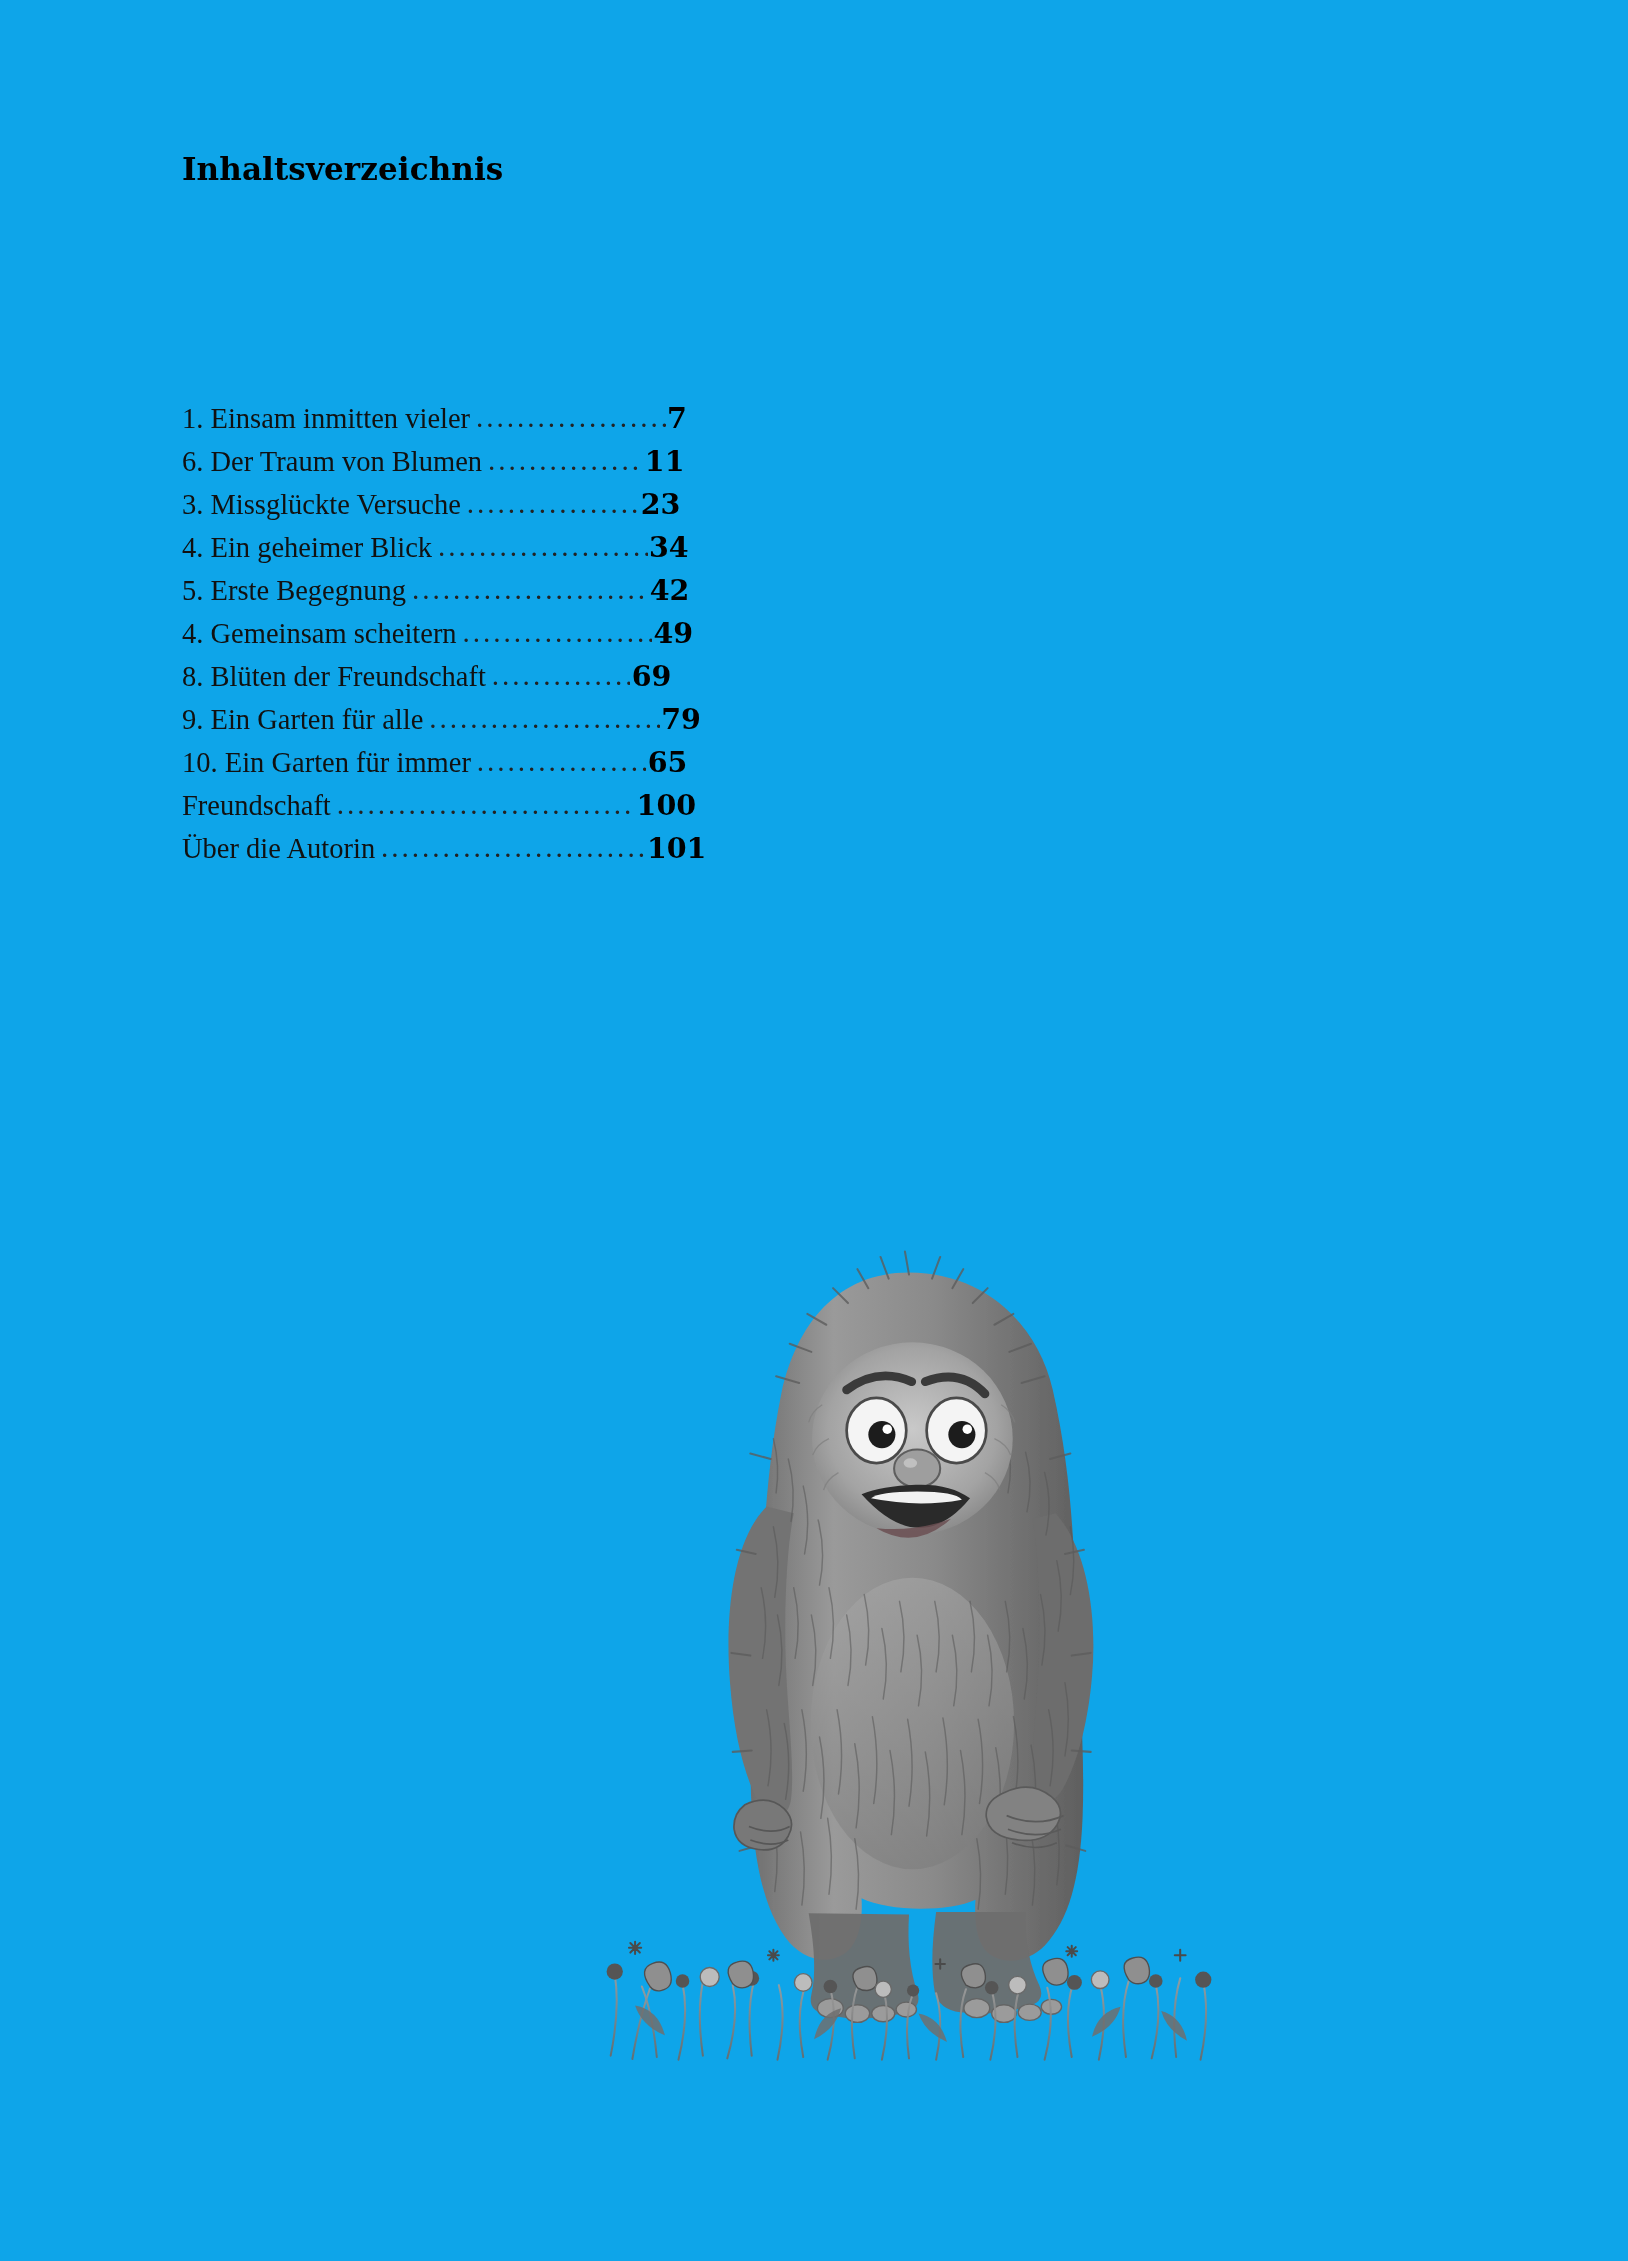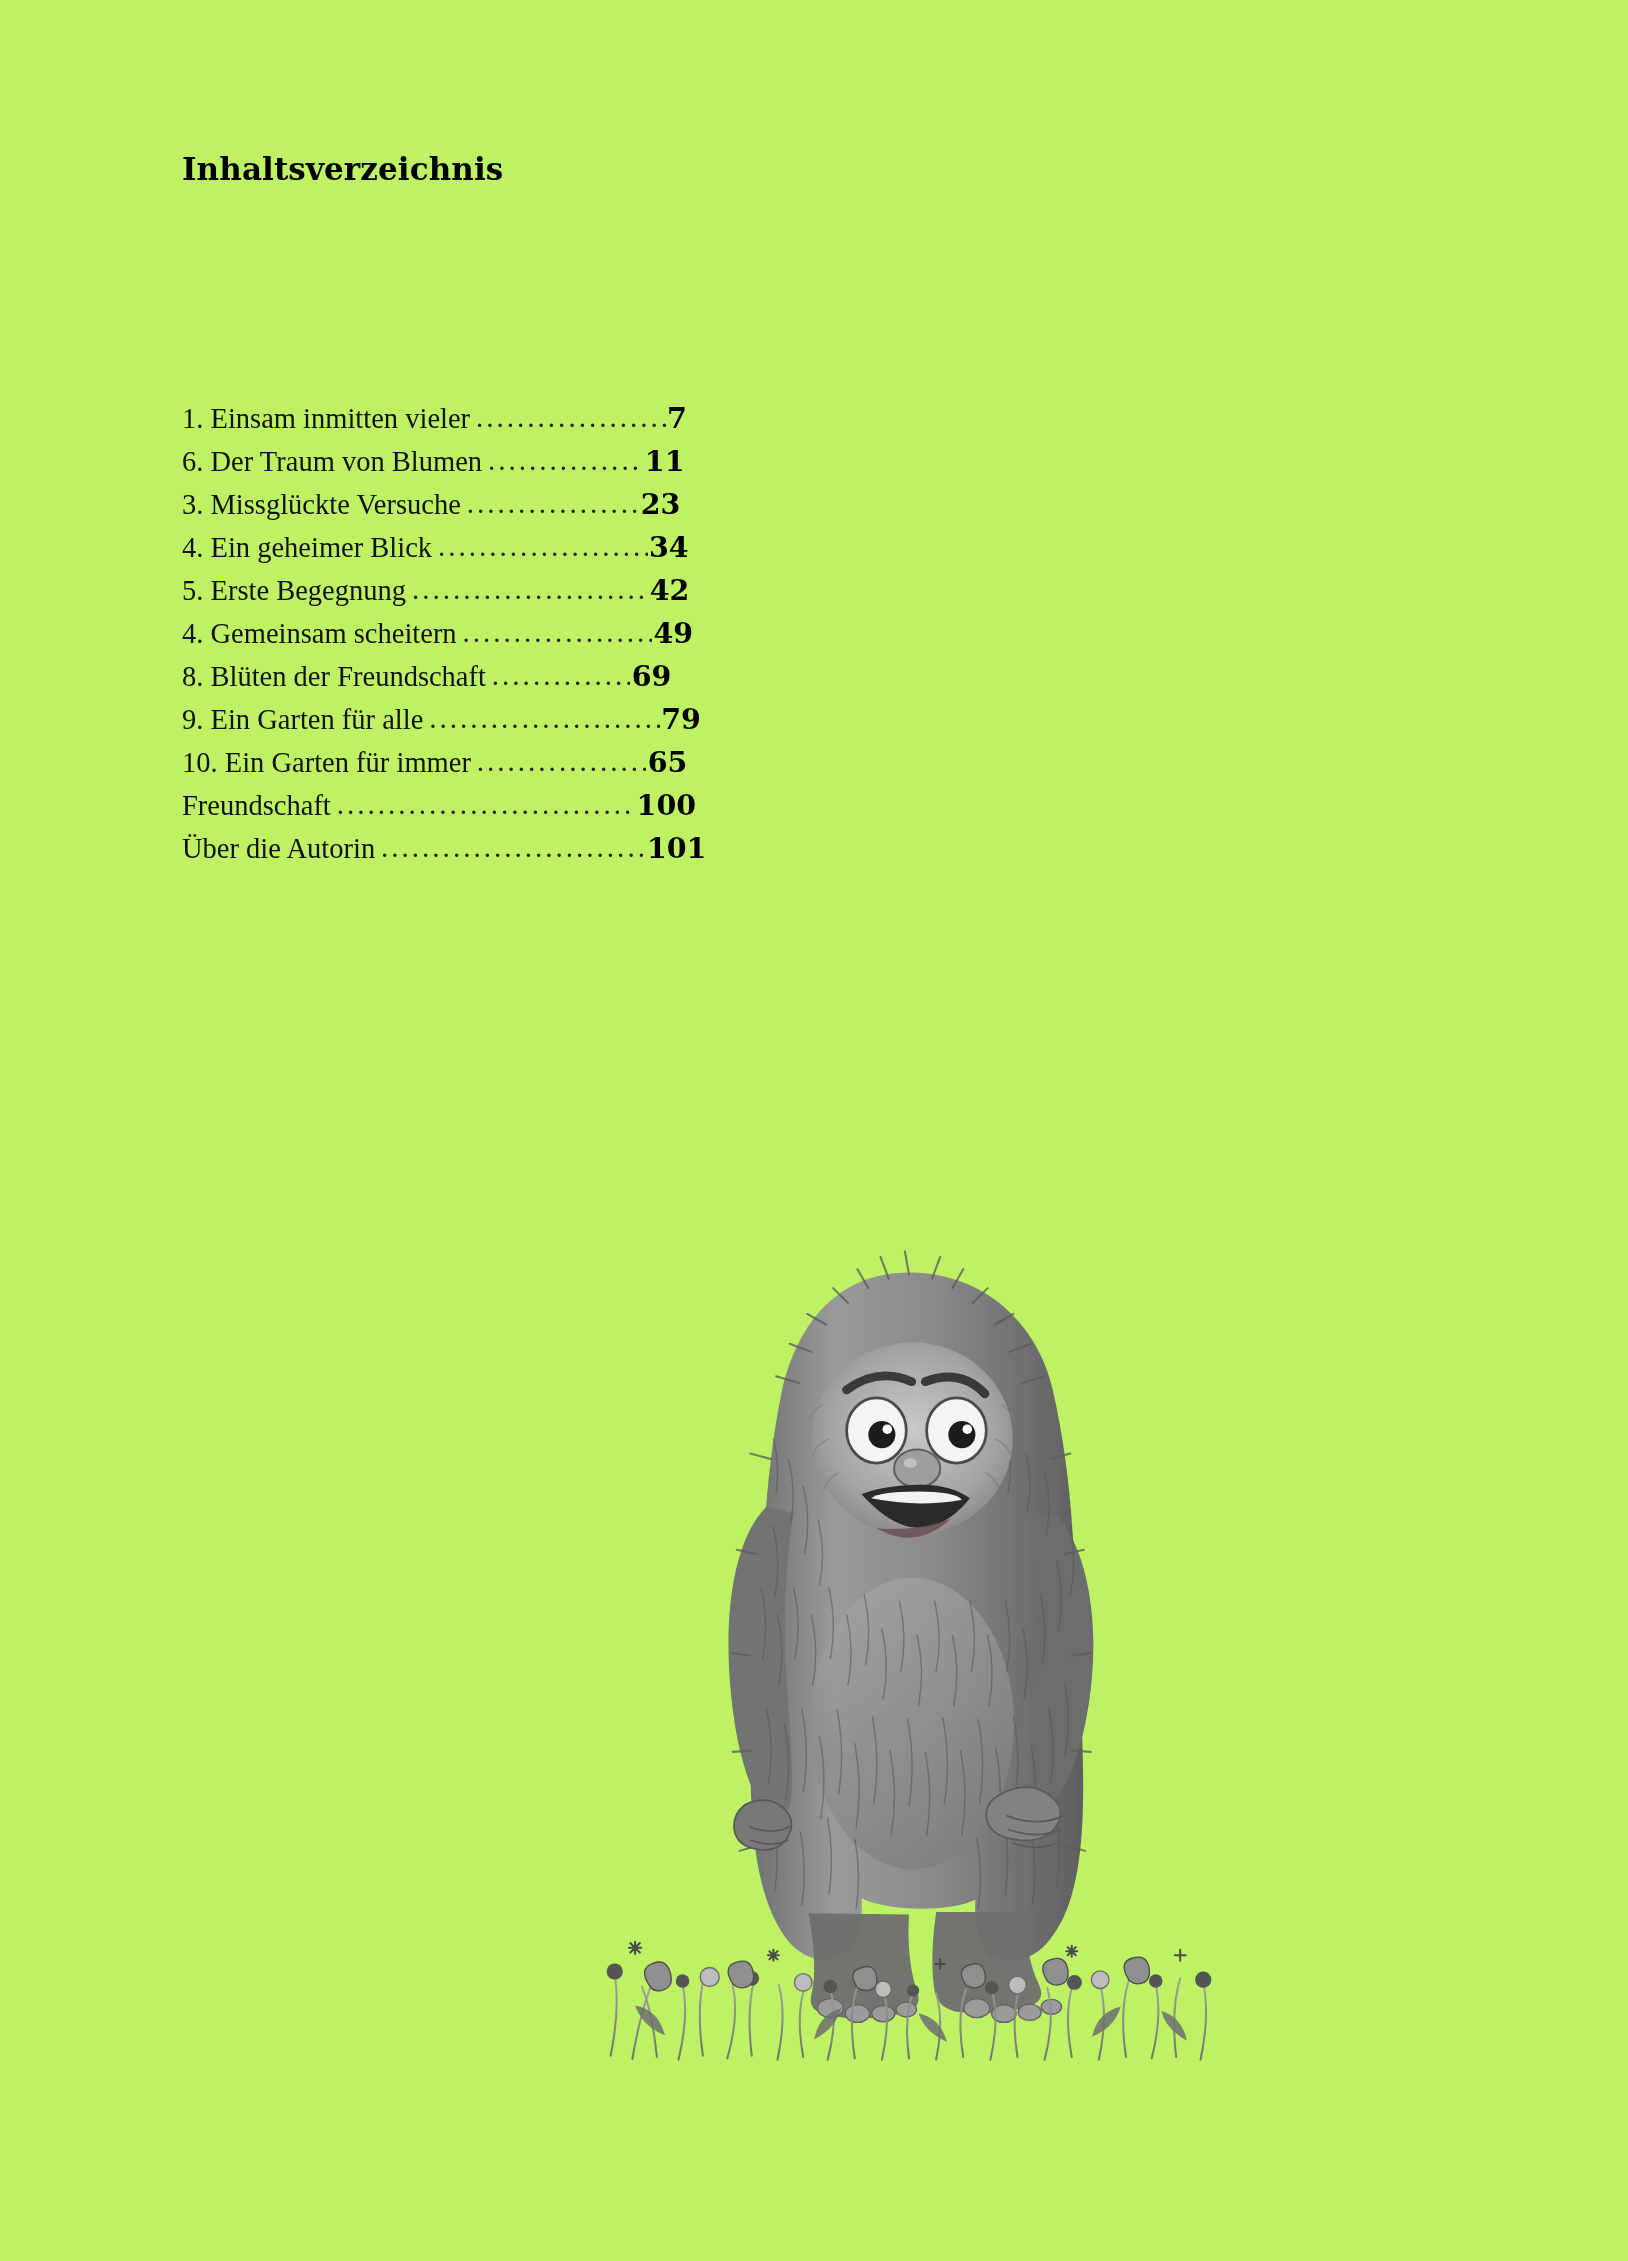--- a/index.html
+++ b/index.html
@@ -12,21 +12,21 @@
     height: 2261px;
     position: relative;
     font-family: "Liberation Serif", serif;
     color: #111111;
     overflow: hidden;
   }
 
   .page {
     position: absolute;
     inset: 0;
-    background: #bef264;
+    background: #0ea5e9;
   }
 
   .toc-heading {
     position: absolute;
     left: 182px;
     top: 151px;
     font-family: "DejaVu Serif", serif;
     font-weight: 700;
     font-size: 31px;
     letter-spacing: 0.1px;

